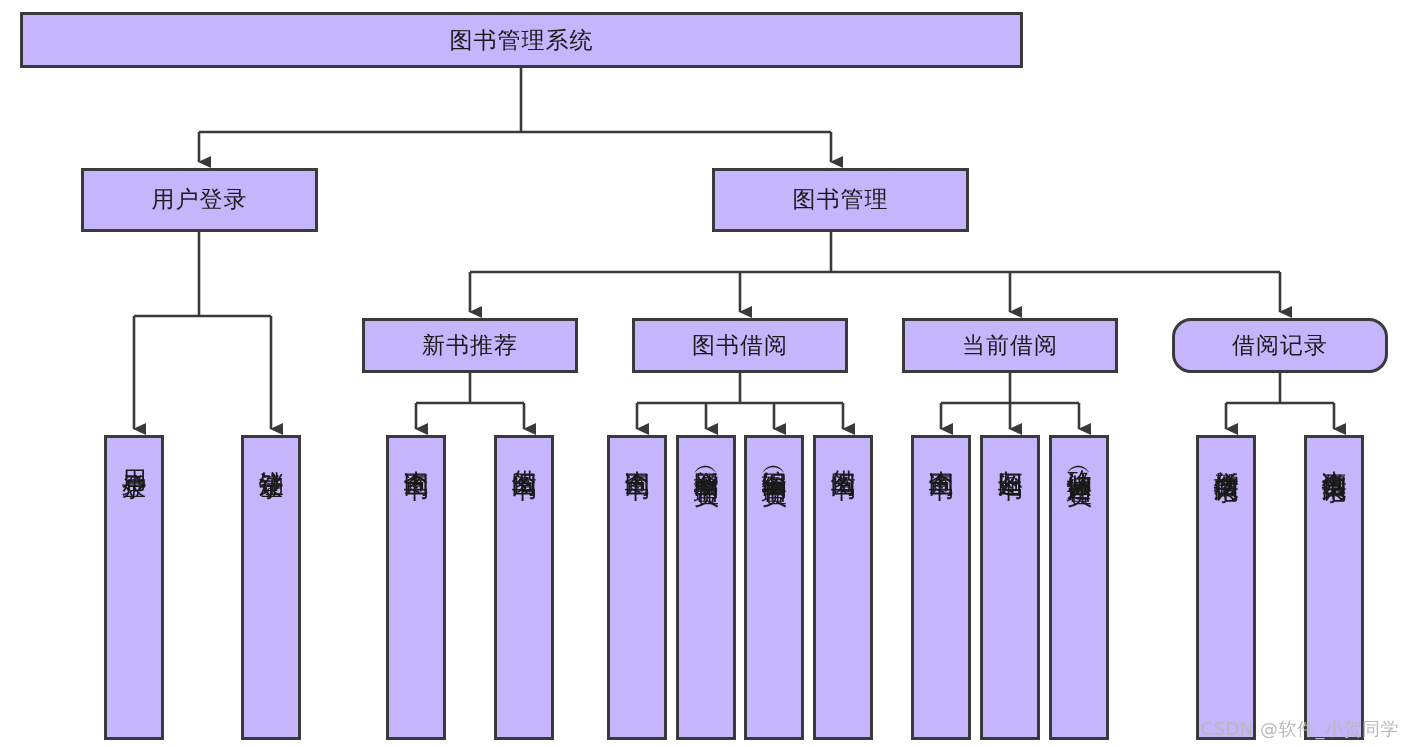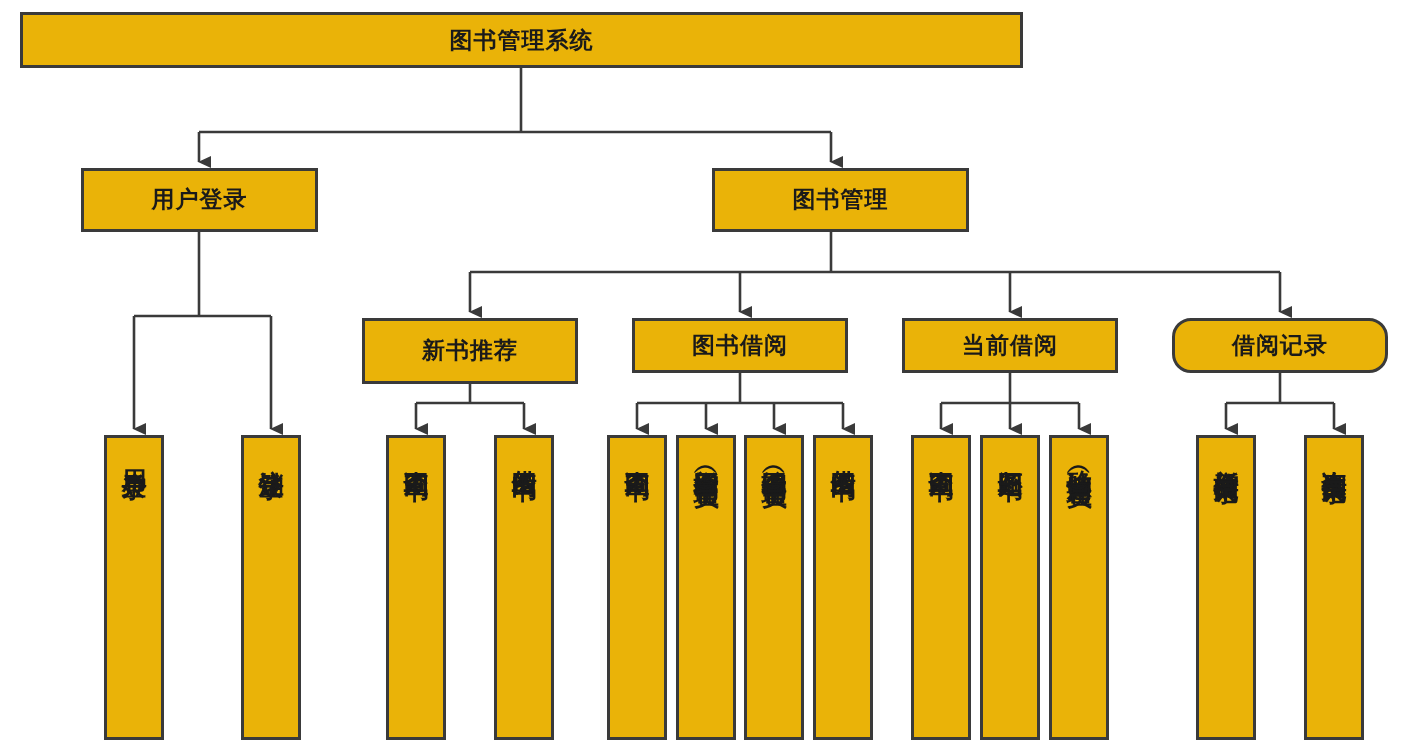--- a/index.html
+++ b/index.html
@@ -19,28 +19,27 @@
   }
   #edges {
     position: absolute;
     left: 0; top: 0;
     width: 1405px;
     height: 747px;
   }
   .node {
     position: absolute;
     box-sizing: border-box;
-    background: #eab308;
+    background: #c4b5fd;
     border: 3px solid #3a3a3a;
     display: flex;
     align-items: center;
     justify-content: center;
     color: #1a1a1a;
     z-index: 3;
-    font-weight: bold;
   }
   .node-h {
     font-size: 23px;
     letter-spacing: 1px;
     line-height: 1.2;
   }
   .node-root {
     font-size: 23px;
     letter-spacing: 1px;
   }
@@ -129,21 +128,21 @@
     <span>图书管理系统</span>
   </div>
 
   <div class="node node-h" style="left:81px; top:168px; width:237px; height:64px;">
     <span>用户登录</span>
   </div>
   <div class="node node-h" style="left:712px; top:168px; width:257px; height:64px;">
     <span>图书管理</span>
   </div>
 
-  <div class="node node-h" style="left:362px; top:318px; width:216px; height:66px;justify-content:center;">
+  <div class="node node-h" style="left:362px; top:318px; width:216px; height:55px;justify-content:center;">
     <span>新书推荐</span>
   </div>
   <div class="node node-h" style="left:902px; top:318px; width:216px; height:55px;">
     <span>当前借阅</span>
   </div>
   <div class="node node-h" style="left:632px; top:318px; width:216px; height:55px;">
     <span>图书借阅</span>
   </div>
   <div class="node node-h" style="left:1172px; top:318px; width:216px; height:55px;border-radius:19px;">
     <span>借阅记录</span>
@@ -186,14 +185,15 @@
     <span class="vtext">确认归还（管理员）</span>
   </div>
 
   <div class="node node-v" style="left:1196px; top:435px; width:60px; height:305px;">
     <span class="vtext">新增借阅记录</span>
   </div>
   <div class="node node-v" style="left:1304px; top:435px; width:60px; height:305px;">
     <span class="vtext">查询借阅记录</span>
   </div>
 
+  <div class="watermark">CSDN @软件_小贺同学</div>
 
 </div>
 
 </body></html>

